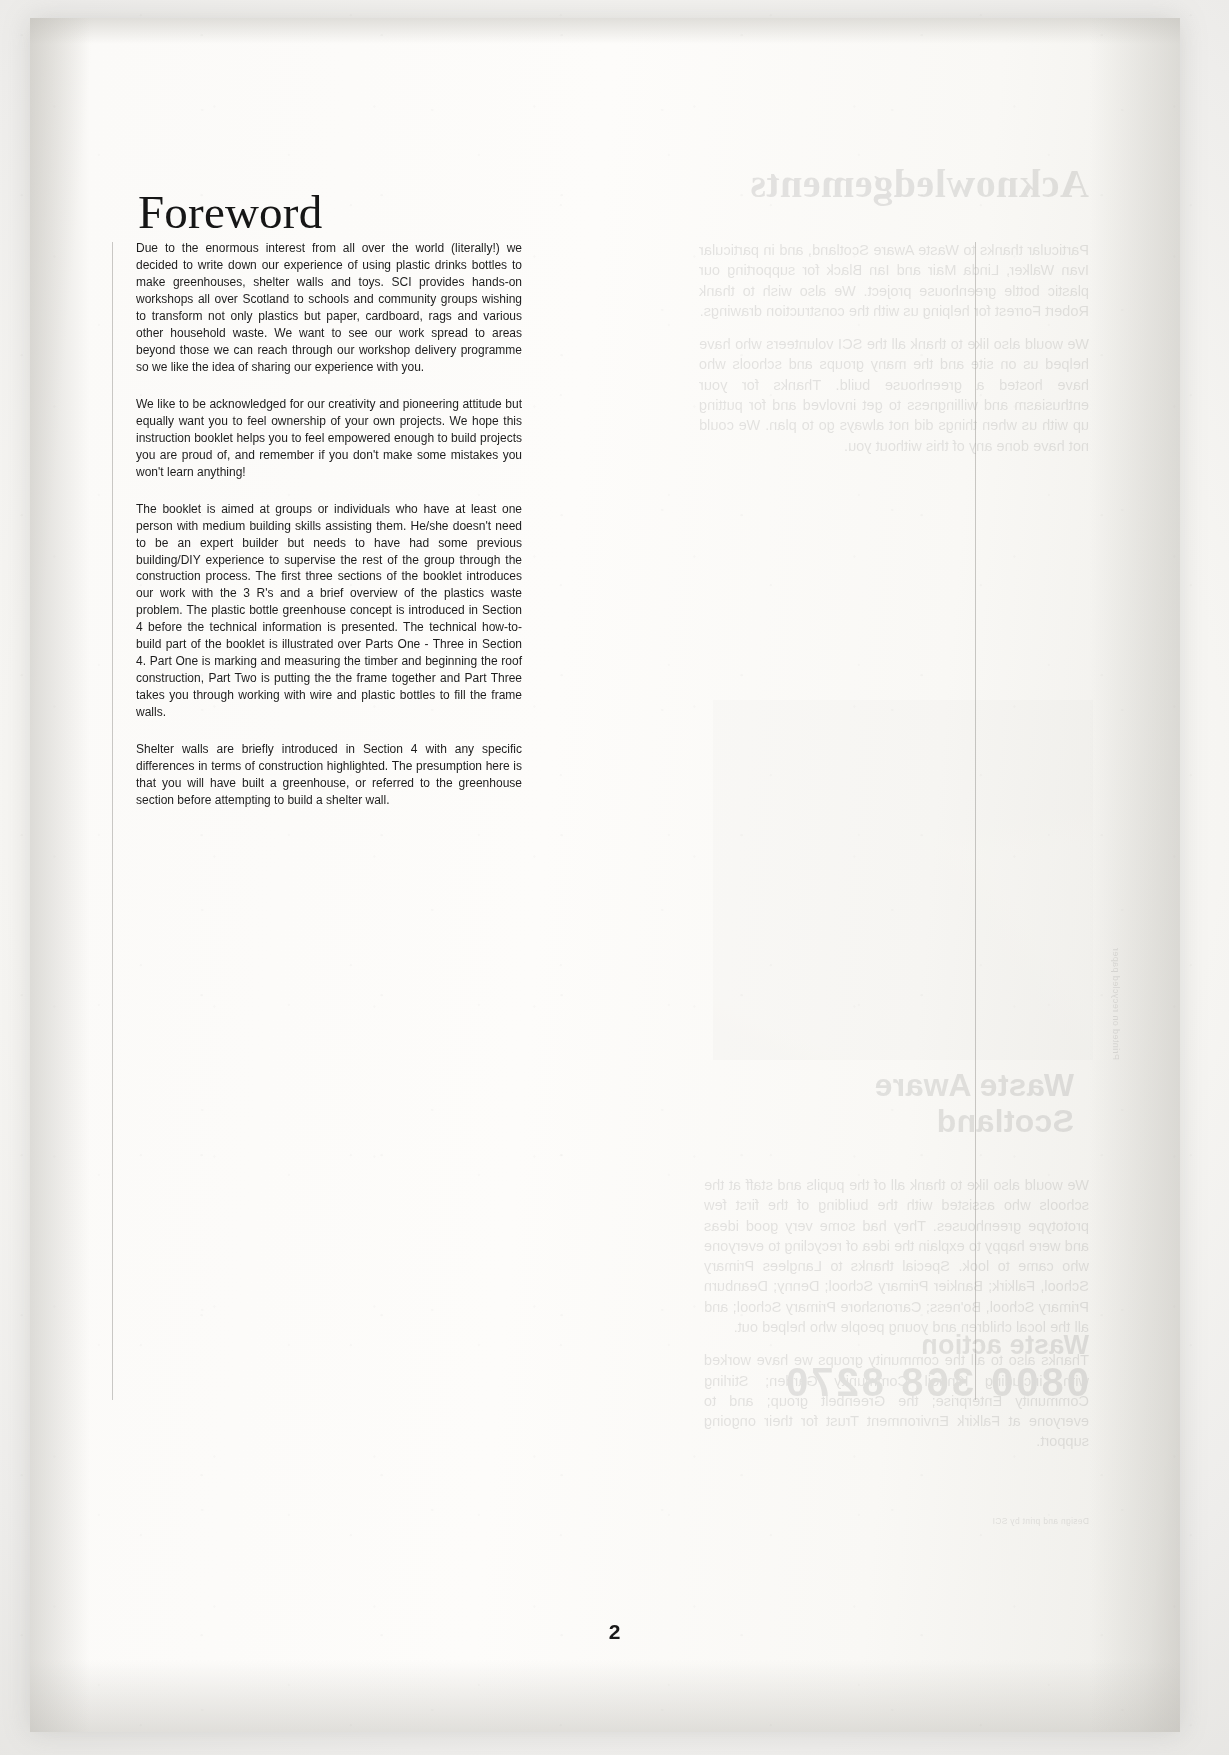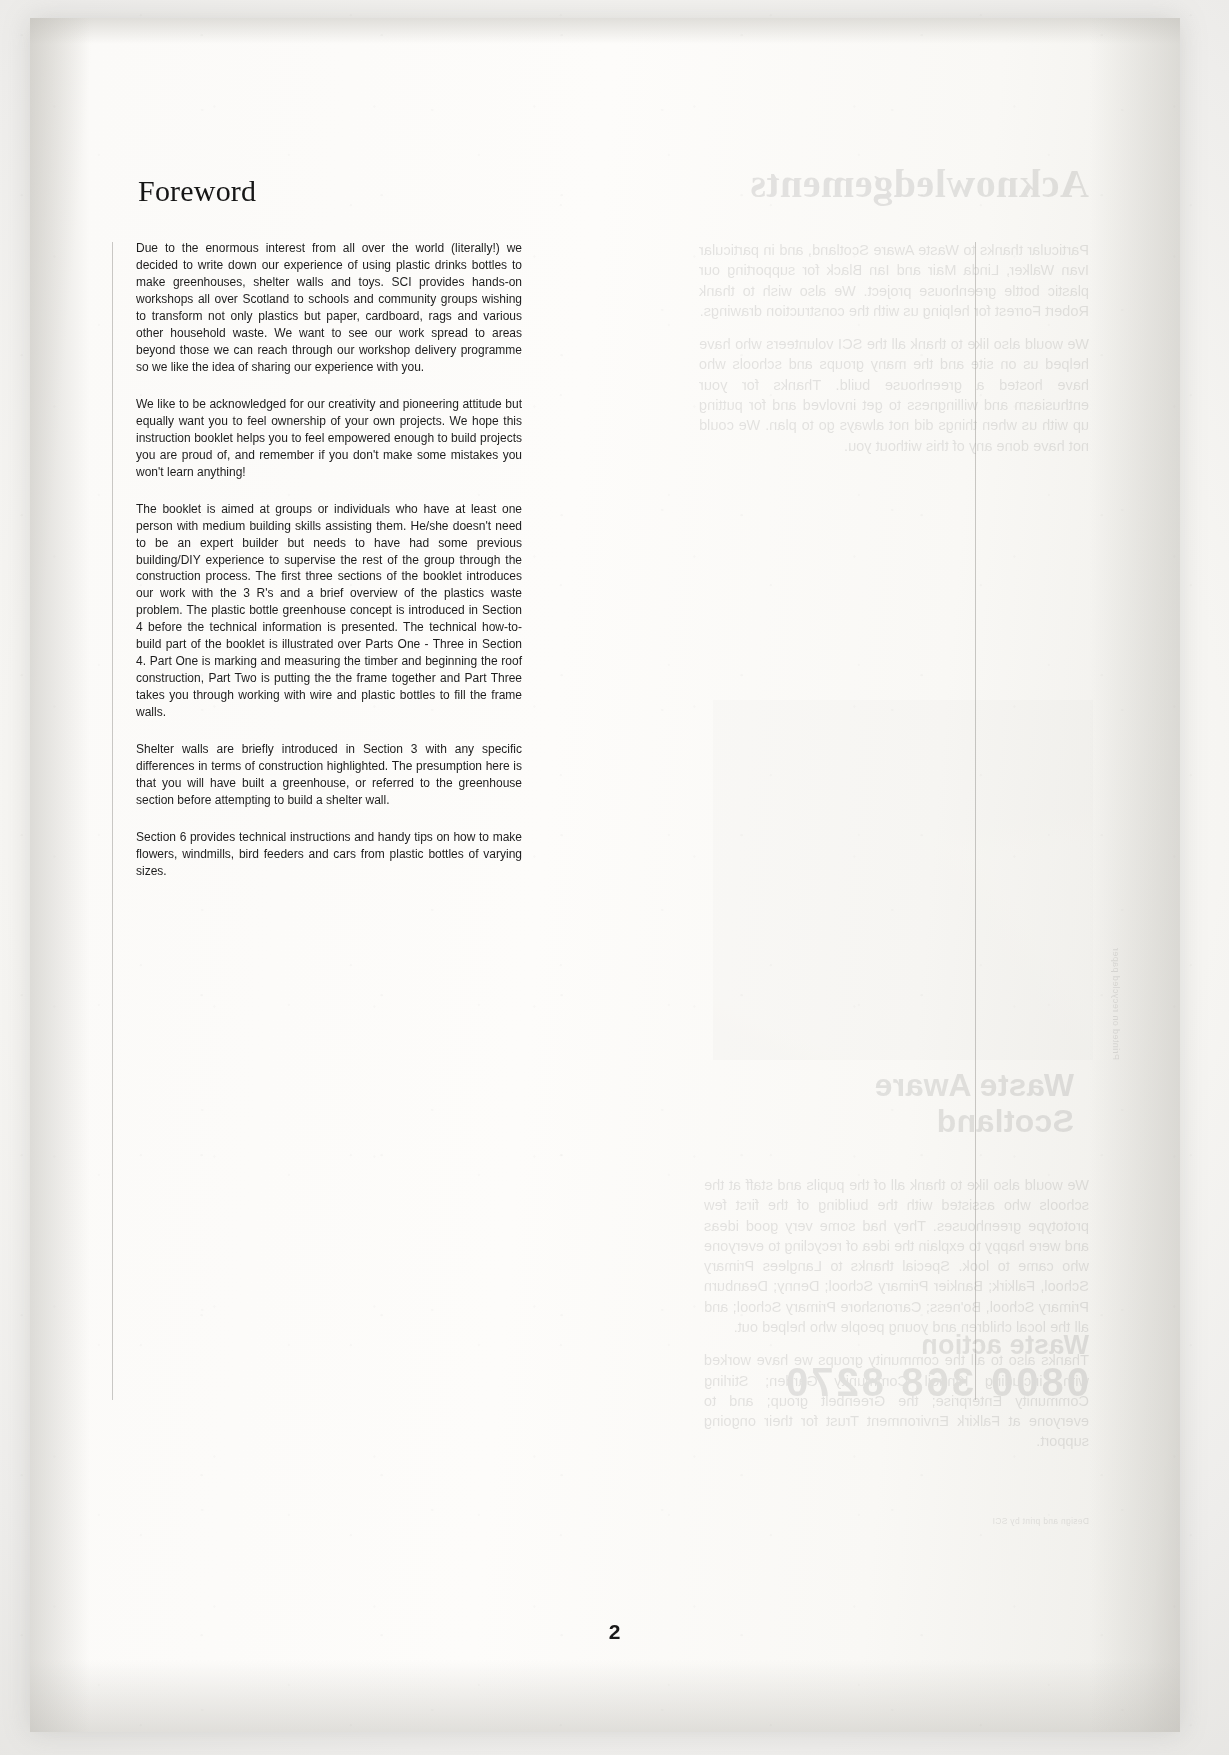--- a/index.html
+++ b/index.html
@@ -145,21 +145,21 @@
   
   .content {
     position: absolute;
     left: 0; top: 0; right: 0; bottom: 0;
   }
   #page-title {
     position: absolute;
     left: 138px;
     top: 154px;
     font-family: "Liberation Serif", serif;
-    font-size: 30px;
+    font-size: 47px;
     font-weight: 400;
     color: #161616;
     letter-spacing: 0.2px;
   }
   #body-column {
     position: absolute;
     left: 136px;
     top: 240px;
     width: 386px;
     color: #1d1d1d;
@@ -231,20 +231,19 @@
   <div class="rule-v rule-right"></div>
 
   <div class="content">
 
     <h1 id="page-title">Foreword</h1>
 
     <div id="body-column">
       <p>Due to the enormous interest from all over the world (literally!) we decided to write down our experience of using plastic drinks bottles to make greenhouses, shelter walls and toys. SCI provides hands-on workshops all over Scotland to schools and community groups wishing to transform not only plastics but paper, cardboard, rags and various other household waste. We want to see our work spread to areas beyond those we can reach through our workshop delivery programme so we like the idea of sharing our experience with you.</p>
       <p>We like to be acknowledged for our creativity and pioneering attitude but equally want you to feel ownership of your own projects. We hope this instruction booklet helps you to feel empowered enough to build projects you are proud of, and remember if you don't make some mistakes you won't learn anything!</p>
       <p>The booklet is aimed at groups or individuals who have at least one person with medium building skills assisting them. He/she doesn't need to be an expert builder but needs to have had some previous building/DIY experience to supervise the rest of the group through the construction process. The first three sections of the booklet introduces our work with the 3 R's and a brief overview of the plastics waste problem. The plastic bottle greenhouse concept  is introduced in Section 4 before the technical information is presented. The technical how-to-build part of the booklet is illustrated over Parts One - Three in Section 4. Part One is marking and measuring the timber and beginning the roof construction, Part Two is putting the the frame together and Part Three takes you through working with wire and plastic bottles to fill the frame walls.</p>
-      <p>Shelter walls are briefly introduced in Section 3 with any specific differences in terms of construction highlighted. The presumption here is that you will have built a greenhouse, or referred to the greenhouse section before attempting to build a shelter wall.</p>
-      <p>Section 6 provides technical instructions and handy tips on how to make flowers, windmills, bird feeders and cars from plastic bottles of varying sizes.</p>
+      <p>Shelter walls are briefly introduced in Section 4 with any specific differences in terms of construction highlighted. The presumption here is that you will have built a greenhouse, or referred to the greenhouse section before attempting to build a shelter wall.</p>
     </div>
 
     <div id="page-number">2</div>
   </div>
 
 </div>
 
 </body></html>

